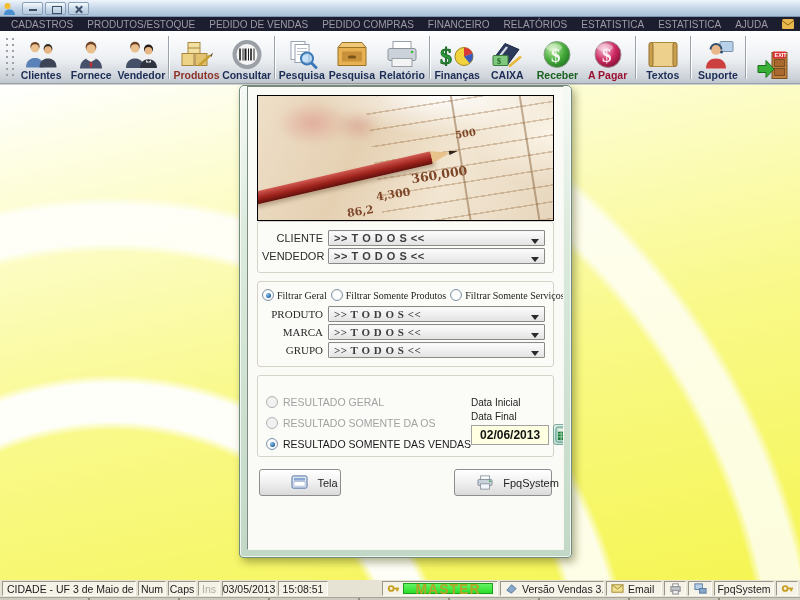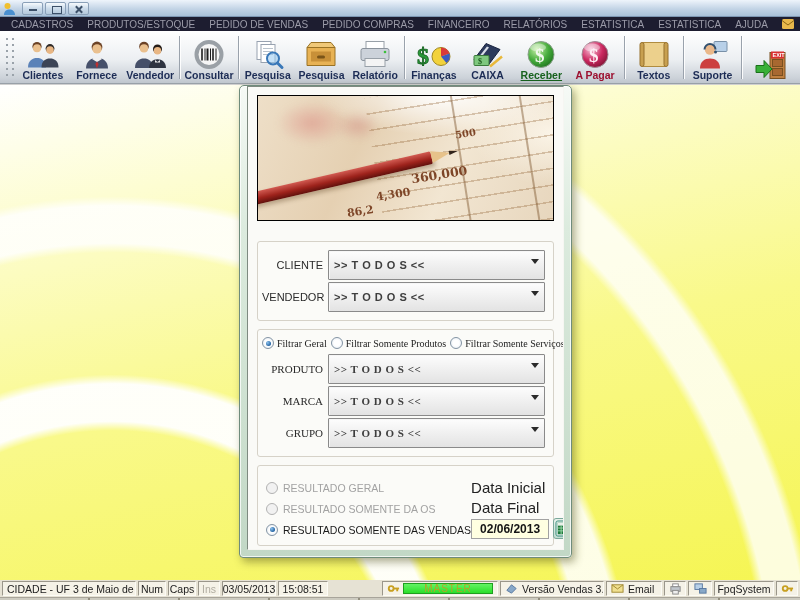--- a/index.html
+++ b/index.html
@@ -27,21 +27,21 @@
 
   
   .toolbar { height:53px; background:linear-gradient(#ffffff,#eceff2 55%,#ccd2d9 90%,#bfc6ce);
              border-bottom:1px solid #98a0a8; display:flex; align-items:stretch; padding:1px 2px 0 2px; }
   .grip { width:10px; background:radial-gradient(circle 1px at 3px 3px, #9aa2aa 1px, transparent 1.5px);
           background-size:6px 6px; margin:4px 2px; }
   .tb-item { flex:1 1 0; max-width:58px; display:flex; flex-direction:column; align-items:center;
              justify-content:flex-end; padding:1px 0 2px; cursor:pointer; }
   .tb-item svg { width:36px; height:31px; }
   .tb-lbl { font-size:10.5px; font-weight:bold; color:#1c2c55; line-height:11px; white-space:nowrap; }
-  .tb-lbl.red { color:#8c3226; } .tb-lbl.green { color:#18621e;text-decoration:underline; } .tb-lbl.crimson { color:#9c1030; }
+  .tb-lbl.red { color:#8c3226; } .tb-lbl.green { color:#18621e; } .tb-lbl.crimson { color:#9c1030; }
   .tb-sep { width:1px; background:#9aa2ac; box-shadow:1px 0 0 rgba(255,255,255,.9); margin:4px 2px; }
 
   
   .desktop { position:absolute; left:0; top:85px; width:800px; height:497px;
     background:
       radial-gradient(circle at 14% 128%, transparent 0 31%, rgba(255,255,255,.95) 32% 36%, transparent 37% 50%,
         rgba(255,255,255,.85) 51% 55%, transparent 56% 70%, rgba(255,255,255,.8) 71% 75%, transparent 76%),
       linear-gradient(168deg, #ffffff 0%, #fdfdd2 20%, #f9f98a 55%, #f5f552 100%);
   }
 
@@ -77,42 +77,42 @@
   .pencil { position:absolute; left:-10px; top:76px; width:186px; height:13px; border-radius:2px;
             background:linear-gradient(#d25b52,#9e231c 55%,#5f100c); transform:rotate(-13deg);
             box-shadow:2px 3px 4px rgba(90,60,30,.35); }
   .pencil::after { content:""; position:absolute; right:-19px; top:0; border-top:6.5px solid transparent;
                    border-bottom:6.5px solid transparent; border-left:19px solid #e7c28a; }
   .pencil::before { content:""; position:absolute; right:-27px; top:4px; border-top:2.5px solid transparent;
                     border-bottom:2.5px solid transparent; border-left:9px solid #31241b; z-index:1; }
 
   
   .gb { border:1px solid #d6d2c8; border-radius:3px; background:#fbfbf8; flex:0 0 auto; }
-  .gb1 { margin-top:20px; padding:6px 8px 6px 4px; }
+  .gb1 { margin-top:0; padding:6px 8px 6px 4px; }
   .gb2 { margin-top:8px; padding:6px 8px 6px 4px;font-family:Liberation Serif, serif; }
-  .gb3 { margin-top:8px; padding:12px 8px 6px; display:flex; }
+  .gb3 { margin-top:8px; padding:20px 8px 6px; display:flex; }
   .frow { display:flex; align-items:center; margin:2px 0; }
   .flabel { width:66px; text-align:right; font-size:11px; color:#2a2a2a; padding-right:5px; flex:0 0 66px; }
-  .combo { flex:1; height:30px; border:1px solid #8a8a8a; border-radius:1px;
+  .combo { flex:1; height:16px; border:1px solid #8a8a8a; border-radius:1px;
            background:linear-gradient(#fdfdfd,#e3e3e3); box-shadow:inset 1px 1px 0 #f6f6f6;
            display:flex; align-items:center; padding:0 32px 0 5px; position:relative; cursor:pointer;
            font-size:11px; font-weight:bold; letter-spacing:.5px; color:#3e3e3e; white-space:nowrap; overflow:hidden;text-align:right; }
   .combo::after { content:""; position:absolute; right:5px; top:8px; border:4px solid transparent; border-top:5px solid #2a2a2a; }
   .radio { width:12px; height:12px; border-radius:50%; border:1px solid #8494a4; flex:0 0 12px;
            background:radial-gradient(#ffffff 40%, #dfe8f0); position:relative; display:inline-block; }
   .radio.sel::after { content:""; position:absolute; inset:2.5px; border-radius:50%;
                       background:radial-gradient(circle at 35% 35%, #8cc2ee, #1c5c9c 75%); }
   .radio.dis { border-color:#b2b2b2; background:#f1f1f1; }
   .filter-row { display:flex; align-items:center; gap:4px; font-size:10px; color:#1c1c1c; white-space:nowrap; margin:1px 0 5px; }
   .filter-row .opt { display:flex; align-items:center; gap:3px; cursor:pointer; }
   .rleft { flex:1; display:flex; flex-direction:column; justify-content:center; gap:9px; }
   .rrow { display:flex; align-items:center; gap:5px; font-size:10.5px; cursor:pointer; white-space:nowrap; }
   .rrow.off { color:#a2a2a2; } .rrow.on { color:#1a1a1a; }
   .dates { flex:0 0 112px; display:flex; flex-direction:column; }
-  .dlabel { font-size:15px; color:#222; margin:1px 0 2px; }
+  .dlabel { font-size:10px; color:#222; margin:1px 0 2px; }
   .drow { display:flex; align-items:center; gap:4px; }
   .datefield { width:78px; height:20px; background:#ffffe1; border:1px solid #a2a2a2; color:#151515;
                font-size:12px; font-weight:bold; display:flex; align-items:center; justify-content:center; }
   .calbtn { width:21px; height:21px; border:1px solid #7aa89a; border-radius:3px; cursor:pointer;
             background:linear-gradient(#e8f2ec,#c4ddd2); display:flex; align-items:center; justify-content:center; padding:1px; }
   .calbtn svg { width:17px; height:17px; }
 
   .btnrow { display:flex; justify-content:space-between; margin-top:12px; padding:0 2px; }
   .btn { height:27px; border:1px solid #8e8e8e; border-radius:3px; cursor:pointer;
          background:linear-gradient(#ffffff,#f2f2f2 45%,#dadada); box-shadow:inset 0 1px 0 #fff;
@@ -124,21 +124,21 @@
   .statusbar { position:absolute; left:0; bottom:3px; width:800px; height:17px; background:#e6e2d4;
                display:flex; gap:2px; padding:1px 2px; font-size:10.5px; color:#1c1c1c; }
   .sp { background:#f5f2e7; border:1px solid; border-color:#9a968a #fcfbf5 #fcfbf5 #9a968a;
         display:flex; align-items:center; padding:0 4px; white-space:nowrap; overflow:hidden; }
   .sp.center { justify-content:center; }
   .sp.plain { background:transparent; border-color:transparent; flex:1; }
   .sp.grey { color:#b0aca0; }
   .sp svg { width:13px; height:13px; flex:0 0 auto; }
   .userbox { flex:1; height:11px; margin-left:3px; border:1px solid #1ea01e;
              background:linear-gradient(#64f464,#2ade2a); display:flex; align-items:center; justify-content:center;
-             font-size:10px; font-weight:normal; color:#b2a428; letter-spacing:1px; }
+             font-size:14px; font-weight:bold; color:#b2a428; letter-spacing:1px; }
   .bottom-strip { position:absolute; left:0; bottom:0; width:800px; height:3px; background:#cdcbc0;
                   border-top:1px solid #a8a49a;
                   background-image:repeating-linear-gradient(90deg, transparent 0 88px, #94907f 88px 90px); }
 </style>
 </head>
 <body>
 
 <div id="screen">
 
   <div class="titlebar">
@@ -202,20 +202,31 @@
           <circle cx="25.5" cy="9.5" r="4.5" fill="#241c18"></circle>
           <circle cx="25.5" cy="11.2" r="3.7" fill="#e8b684"></circle>
           <path d="M17 28.5c0-6 4-8.8 8.5-8.8s8.5 2.8 8.5 8.8z" fill="#2e3340"></path>
           <path d="M23 20.5l2.5 2 2.5-2v2.5h-5z" fill="#e8e8e8"></path>
         </svg>
       <span class="tb-lbl">Vendedor</span>
     </div>
 
     <div class="tb-sep"></div>
 
+    <div class="tb-item">
+      <svg viewBox="0 0 36 30">
+          <rect x="4" y="14" width="12" height="12" fill="#ecd386" stroke="#a8863e"></rect>
+          <rect x="17" y="14" width="12" height="12" fill="#e2c270" stroke="#a8863e"></rect>
+          <rect x="10" y="3" width="12" height="11" fill="#f2e0a0" stroke="#a8863e"></rect>
+          <line x1="10" y1="8.5" x2="22" y2="8.5" stroke="#a8863e"></line>
+          <line x1="21" y1="26" x2="32" y2="16" stroke="#c8a030" stroke-width="2.5"></line>
+          <path d="M32 16l3-3-1.5 4.5z" fill="#5a4a20"></path>
+        </svg>
+      <span class="tb-lbl red">Produtos</span>
+    </div>
     <div class="tb-item">
       <svg viewBox="0 0 36 30">
           <circle cx="18" cy="15" r="12.5" fill="#f6f6f6" stroke="#9aa0a6" stroke-width="4"></circle>
           <g stroke="#1e1e1e">
             <line x1="11" y1="9" x2="11" y2="21" stroke-width="1.6"></line>
             <line x1="14" y1="9" x2="14" y2="21"></line>
             <line x1="16.5" y1="9" x2="16.5" y2="21" stroke-width="2"></line>
             <line x1="19.5" y1="9" x2="19.5" y2="21"></line>
             <line x1="22" y1="9" x2="22" y2="21" stroke-width="1.6"></line>
             <line x1="25" y1="9" x2="25" y2="21"></line>

